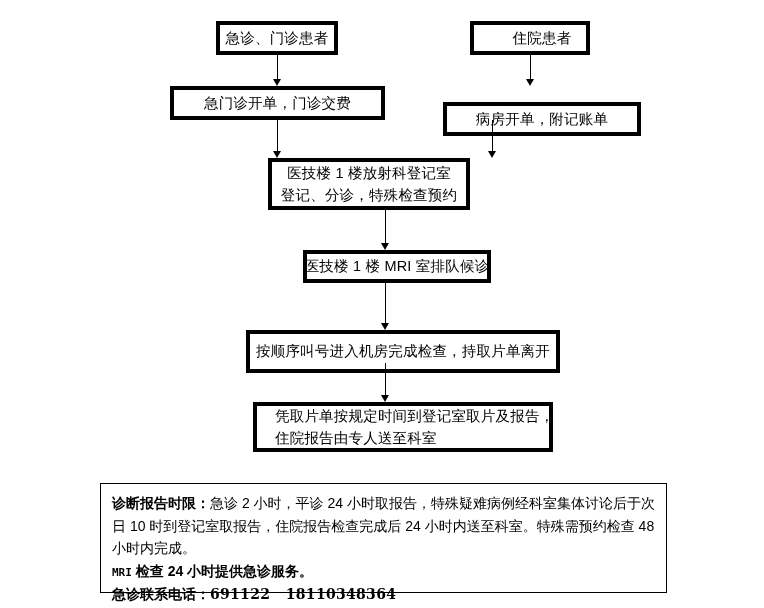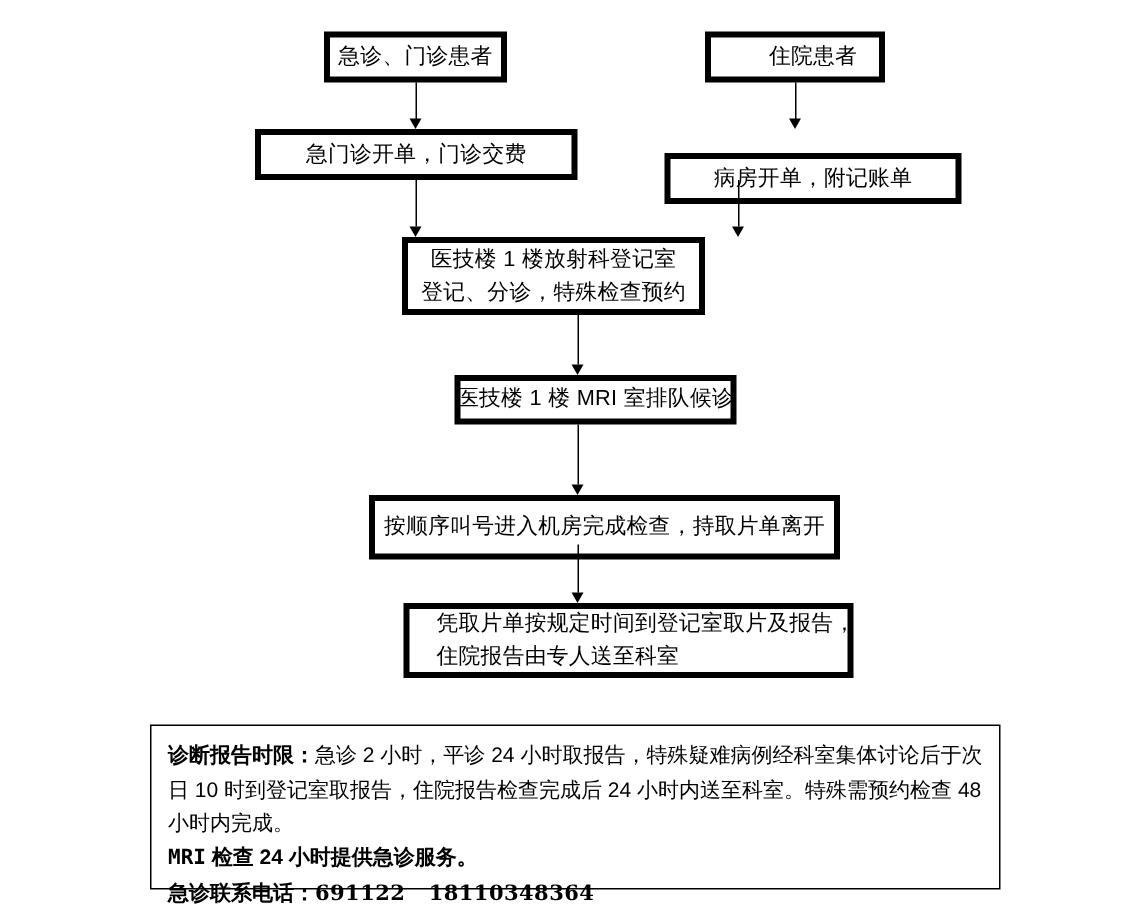--- a/index.html
+++ b/index.html
@@ -61,21 +61,21 @@
   }
   .note p {
     margin: 0;
   }
   .note .bold {
     font-weight: bold;
   }
   .note .mono-label {
     font-family: "DejaVu Sans Mono", "Liberation Mono", monospace;
     font-weight: bold;
-    font-size: 14px;
+    font-size: 11px;
   }
   .note .strong-line {
     font-weight: bold;
   }
   .phone-nums {
     font-family: "DejaVu Serif", "Liberation Serif", serif;
     font-weight: bold;
     letter-spacing: 0.3px;
   }
 </style>
@@ -127,21 +127,21 @@
   <div class="conn" style="left:385px; top:283px; height:40px;"></div>
   <div class="arrowhead" style="left:380.5px; top:323px;"></div>
 
   <div class="node" style="left:246px; top:330px; width:314px; height:43px;">
     <span class="line">按顺序叫号进入机房完成检查，持取片单离开</span>
   </div>
 
   <div class="conn" style="left:385px; top:363px; height:32px;"></div>
   <div class="arrowhead" style="left:380.5px; top:395px;"></div>
 
-  <div class="node" style="left:253px; top:402px; width:300px; height:50px; align-items:flex-start; text-align:left; padding-left:18px;margin-left:16px;">
+  <div class="node" style="left:253px; top:402px; width:300px; height:50px; align-items:flex-start; text-align:left; padding-left:18px;">
     <span class="line">凭取片单按规定时间到登记室取片及报告，</span>
     <span class="line">住院报告由专人送至科室</span>
   </div>
 
   <div class="note" style="left:100px; top:483px; width:567px; height:110px;">
     <p>
       <span class="bold">诊断报告时限：</span><span>急诊 2 小时，平诊 24 小时取报告，特殊疑难病例经科室集体讨论后于次日 10 时到登记室取报告，住院报告检查完成后 24 小时内送至科室。特殊需预约检查 48 小时内完成。</span>
     </p>
     <p class="strong-line">
       <span class="mono-label">MRI</span><span> 检查 24 小时提供急诊服务。</span>

